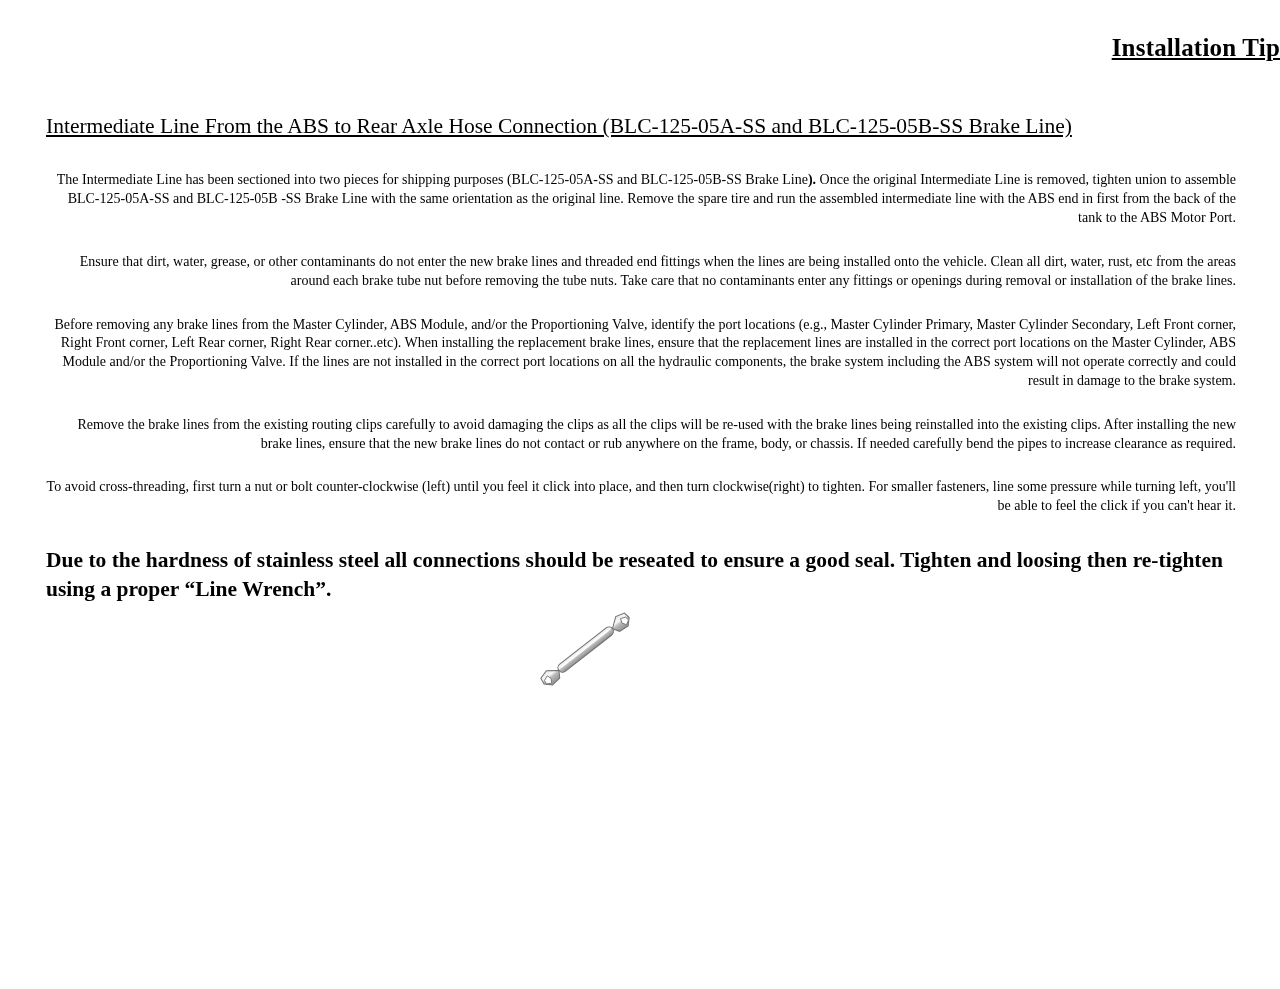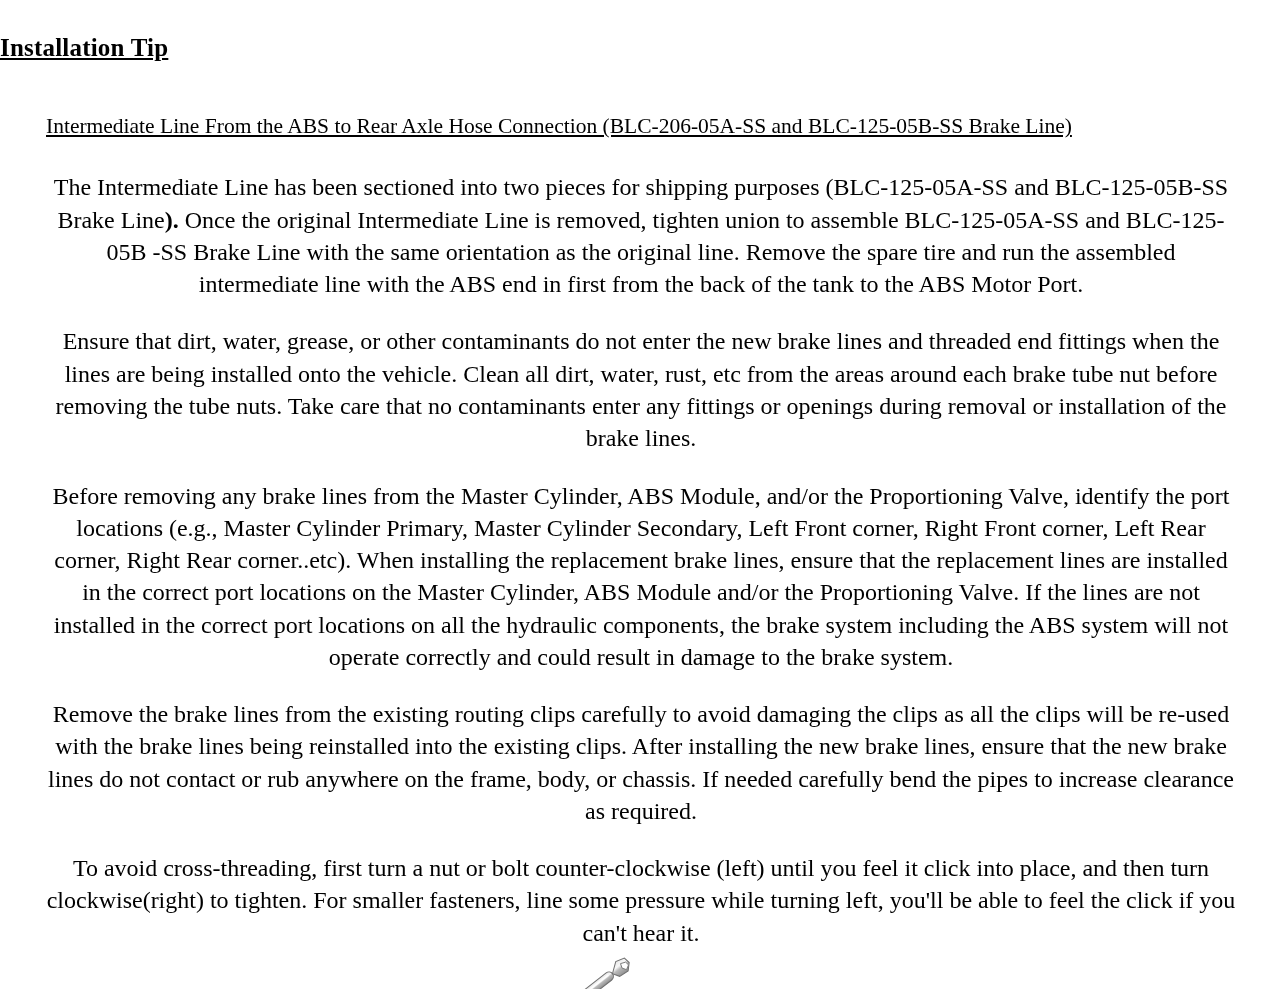--- a/index.html
+++ b/index.html
@@ -15,41 +15,41 @@
     overflow: hidden;
   }
   .page {
     position: relative;
     width: 1280px;
     height: 989px;
     box-sizing: border-box;
     padding: 0;
   }
   .doc-title {
-    text-align: left;
+    text-align: right;
     font-size: 25px;
     font-weight: bold;
     text-decoration: underline;
     margin: 34px 0 0 0;
     letter-spacing: 0.2px;
   }
   .body-block {
     margin: 0 44px 0 46px;
   }
   .subtitle {
     font-size: 21.5px;
     text-decoration: underline;
     margin-top: 50px;
     line-height: 1.32;
   }
   p.para {
-    font-size: 24px;
+    font-size: 14px;
     line-height: 1.345;
     margin: 25px 0 0 0;
-    text-align: center;
+    text-align: right;
   }
   p.para.first {
     margin-top: 31px;
   }
   .bold {
     font-weight: bold;
   }
   p.closing {
     font-size: 21.5px;
     font-weight: bold;
@@ -69,30 +69,31 @@
 </style>
 </head>
 <body>
 
 <div class="page">
 
   <div class="doc-title">Installation Tip</div>
 
   <div class="body-block">
 
-    <div class="subtitle">Intermediate Line From the ABS to Rear Axle Hose Connection (BLC-206-05A-SS and BLC-125-05B-SS Brake Line)</div>
+    <div class="subtitle">Intermediate Line From the ABS to Rear Axle Hose Connection (BLC-125-05A-SS and BLC-125-05B-SS Brake Line)</div>
 
     <div id="paragraph-list">
         <p class="para first"><span>The Intermediate Line has been sectioned into two pieces for shipping purposes (BLC-125-05A-SS and BLC-125-05B-SS Brake Line</span><span class="bold">).</span><span> Once the original Intermediate Line is removed, tighten union to assemble BLC-125-05A-SS and BLC-125-05B -SS Brake Line with the same orientation as the original line. Remove the spare tire and run the assembled intermediate line with the ABS end in first from the back of the tank to the ABS Motor Port.</span></p>
         <p class="para"><span>Ensure that dirt, water, grease, or other contaminants do not enter the new brake lines and threaded end fittings when the lines are being installed onto the vehicle. Clean all dirt, water, rust, etc from the areas around each brake tube nut before removing the tube nuts. Take care that no contaminants enter any fittings or openings during removal or installation of the brake lines.</span></p>
         <p class="para"><span>Before removing any brake lines from the Master Cylinder, ABS Module, and/or the Proportioning Valve, identify the port locations (e.g., Master Cylinder Primary, Master Cylinder Secondary, Left Front corner, Right Front corner, Left Rear corner, Right Rear corner..etc). When installing the replacement brake lines, ensure that the replacement lines are installed in the correct port locations on the Master Cylinder, ABS Module and/or the Proportioning Valve. If the lines are not installed in the correct port locations on all the hydraulic components, the brake system including the ABS system will not operate correctly and could result in damage to the brake system.</span></p>
         <p class="para"><span>Remove the brake lines from the existing routing clips carefully to avoid damaging the clips as all the clips will be re-used with the brake lines being reinstalled into the existing clips. After installing the new brake lines, ensure that the new brake lines do not contact or rub anywhere on the frame, body, or chassis. If needed carefully bend the pipes to increase clearance as required.</span></p>
         <p class="para"><span>To avoid cross-threading, first turn a nut or bolt counter-clockwise (left) until you feel it click into place, and then turn clockwise(right) to tighten. For smaller fasteners, line some pressure while turning left, you'll be able to feel the click if you can't hear it.</span></p>
       </div>
 
+    <p class="closing">Due to the hardness of stainless steel all connections should be reseated to ensure a good seal. Tighten and loosing then re-tighten using a proper “Line Wrench”.</p>
 
     <div class="wrench-wrap">
       <div class="wrench">
         <svg width="120" height="80" viewBox="0 0 120 80" xmlns="http://www.w3.org/2000/svg" aria-hidden="true">
           <defs>
             <linearGradient id="steel" x1="0" y1="0" x2="0" y2="1">
               <stop offset="0%" stop-color="#e8e8e8"></stop>
               <stop offset="35%" stop-color="#f7f7f7"></stop>
               <stop offset="55%" stop-color="#b9b9b9"></stop>
               <stop offset="100%" stop-color="#8f8f8f"></stop>

